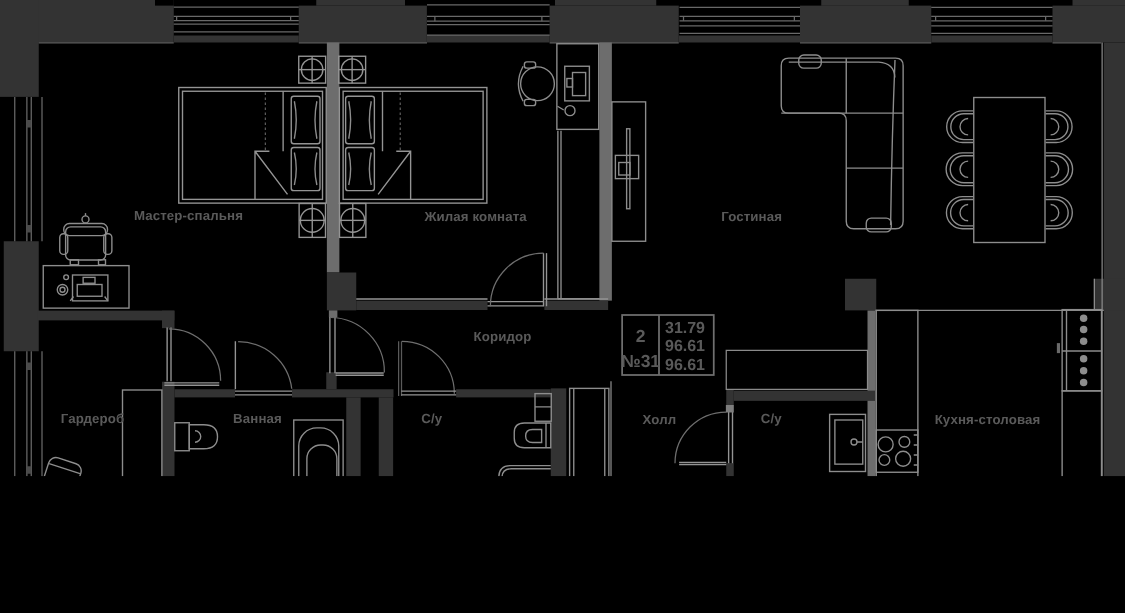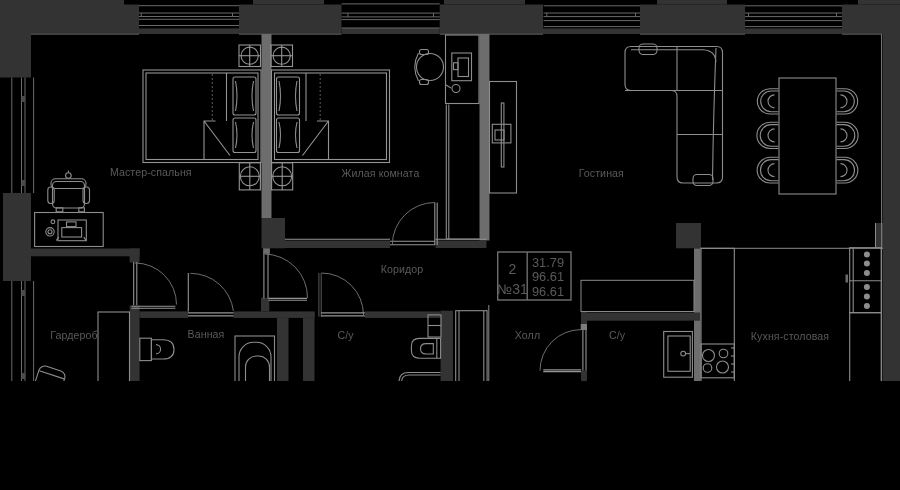--- a/index.html
+++ b/index.html
@@ -1,16 +1,16 @@
 <!DOCTYPE html>
 <html><head>
 <meta charset="utf-8">
 <style>
 html,body{margin:0;padding:0;background:#000;}
-#c{position:relative;width:900px;height:381px;background:#000;overflow:hidden;}
+#c{position:relative;width:900px;height:381px;background:#000;overflow:hidden;font-weight:bold;}
 text{font-family:"Liberation Sans",sans-serif;fill:#5a5a5a;}
 .lbl{font-size:10.6px;letter-spacing:0.1px;}
 .wall{fill:#333333;}
 .part{fill:#6d6d6d;}
 .bl{stroke:#949494;stroke-width:1.1;fill:none;}
 .bl2{stroke:#8a8a8a;stroke-width:1;fill:none;}
 .wl{stroke:#696969;stroke-width:1;fill:none;}
 .fu{stroke:#8d8d8d;stroke-width:1.1;fill:none;}
 .dim{stroke:#5a5a5a;stroke-width:1;fill:none;}
 .arc{stroke:#6e6e6e;stroke-width:1;fill:none;}

